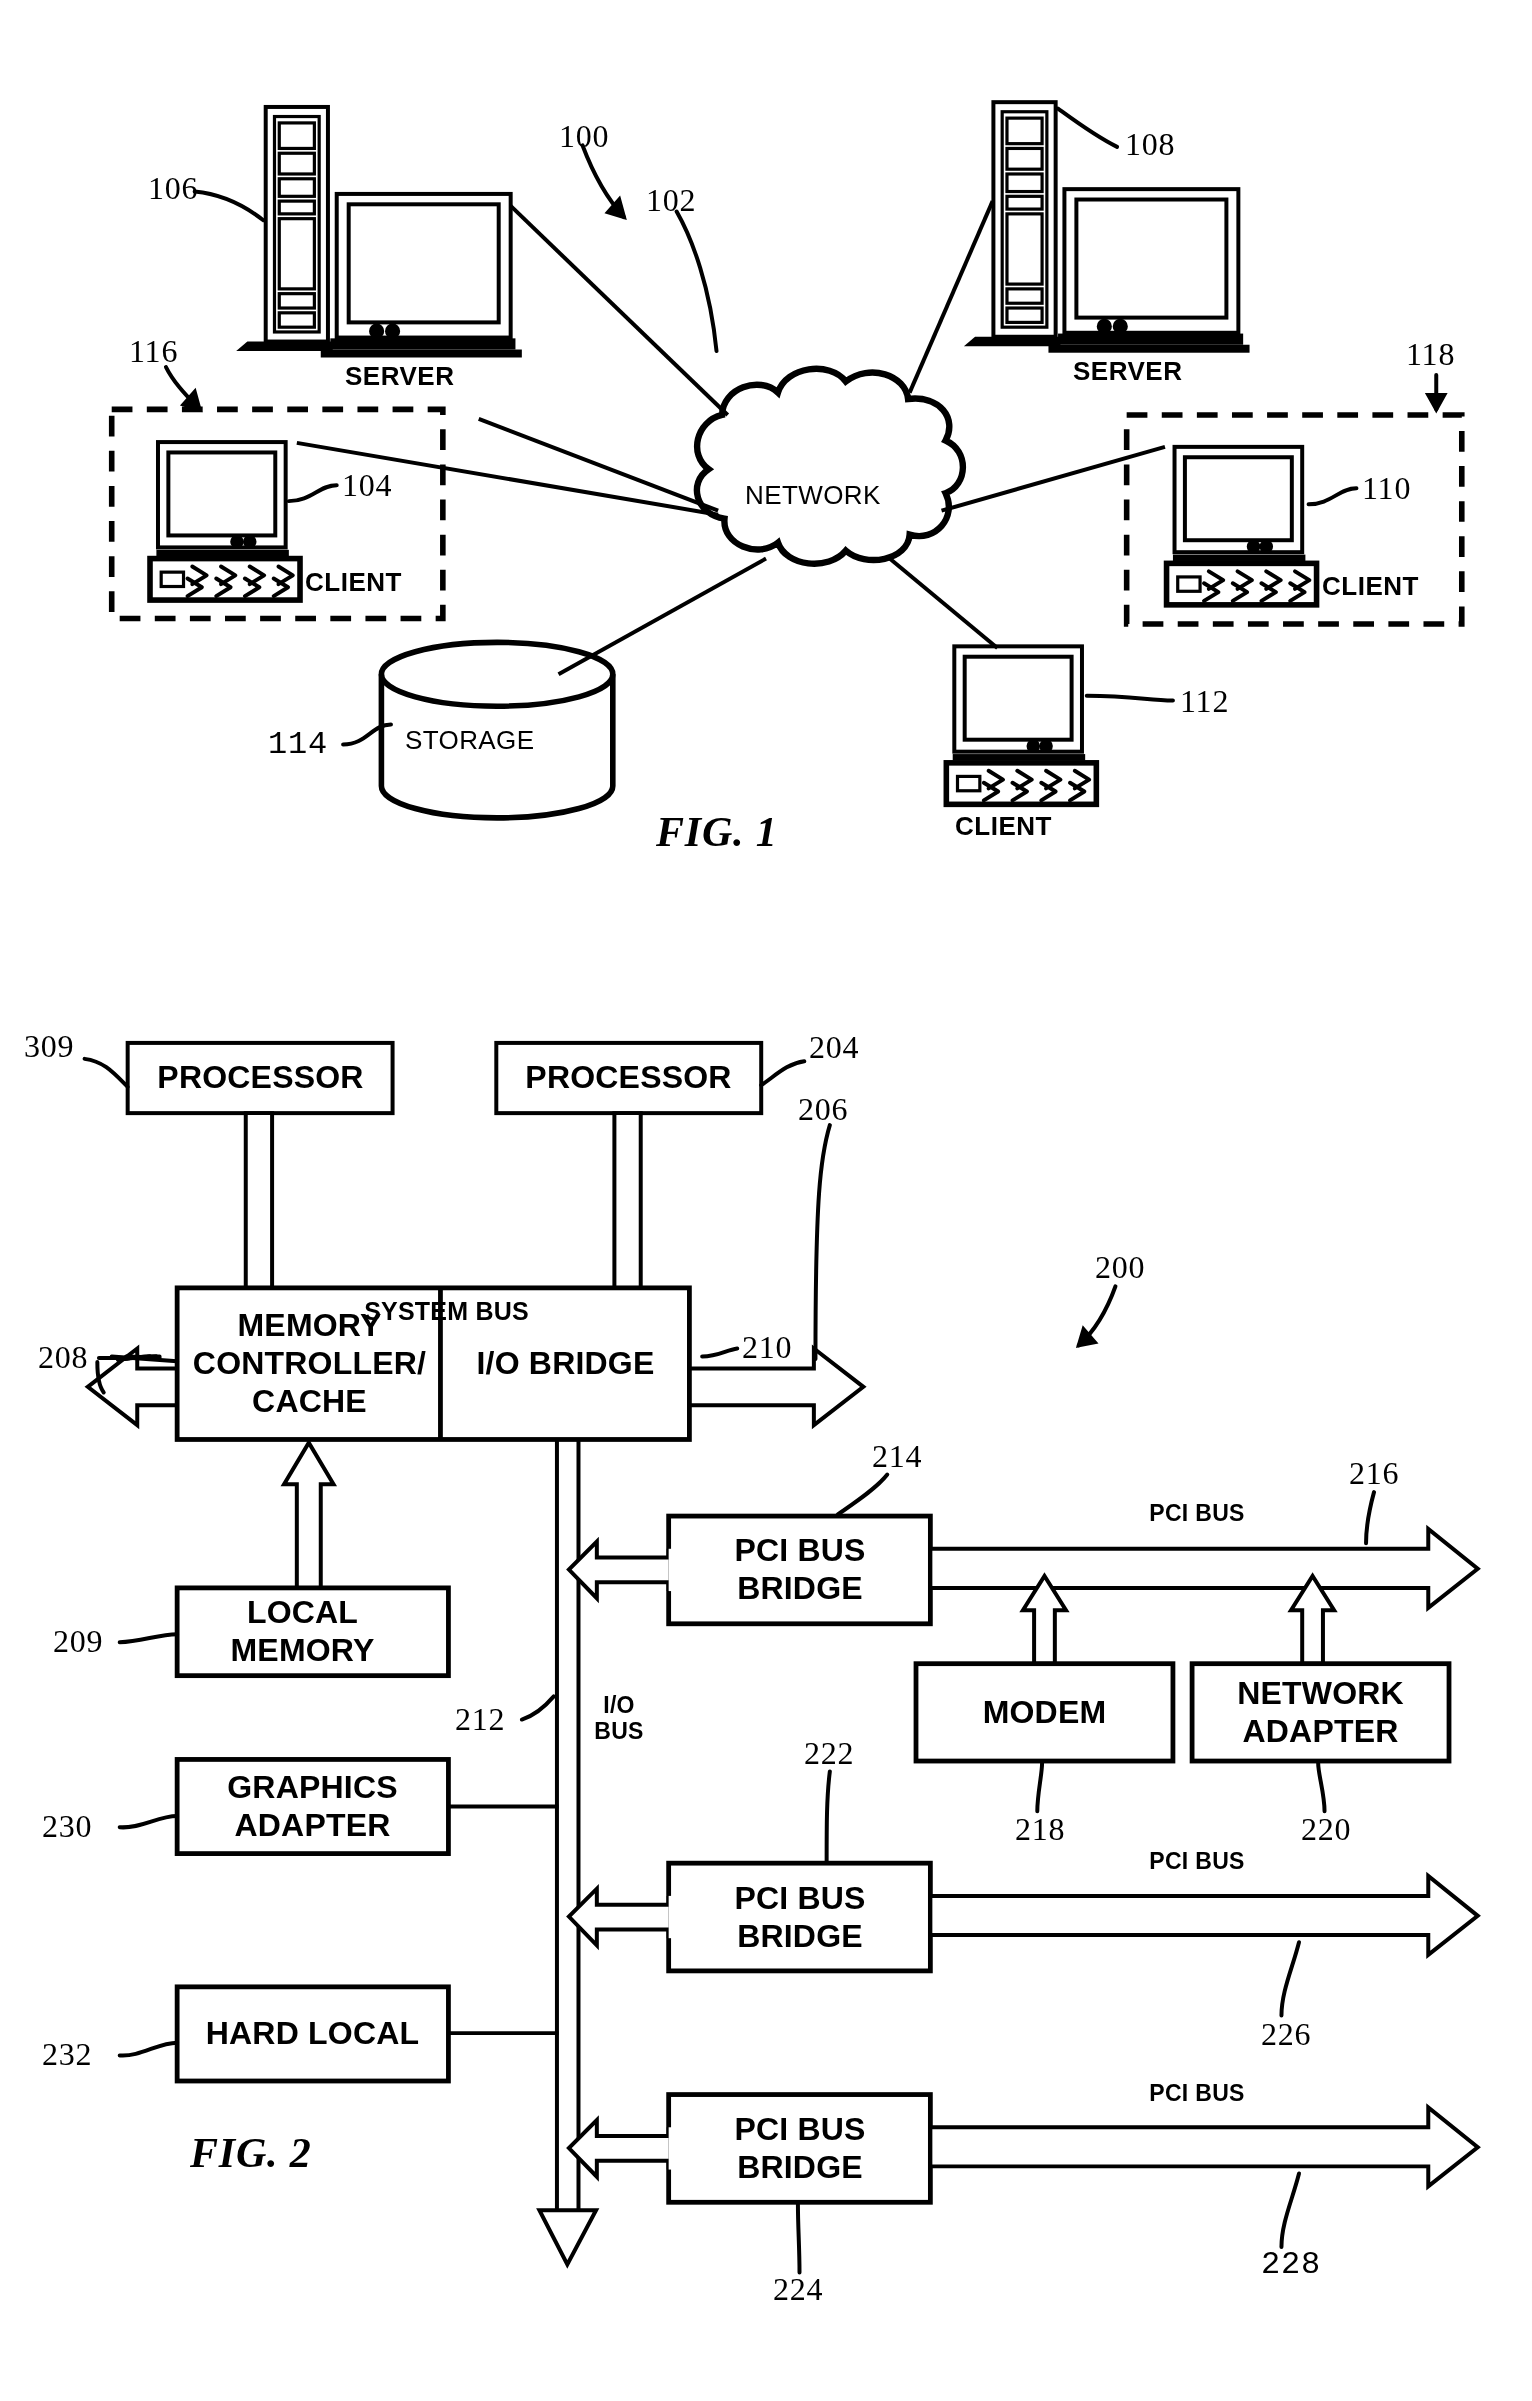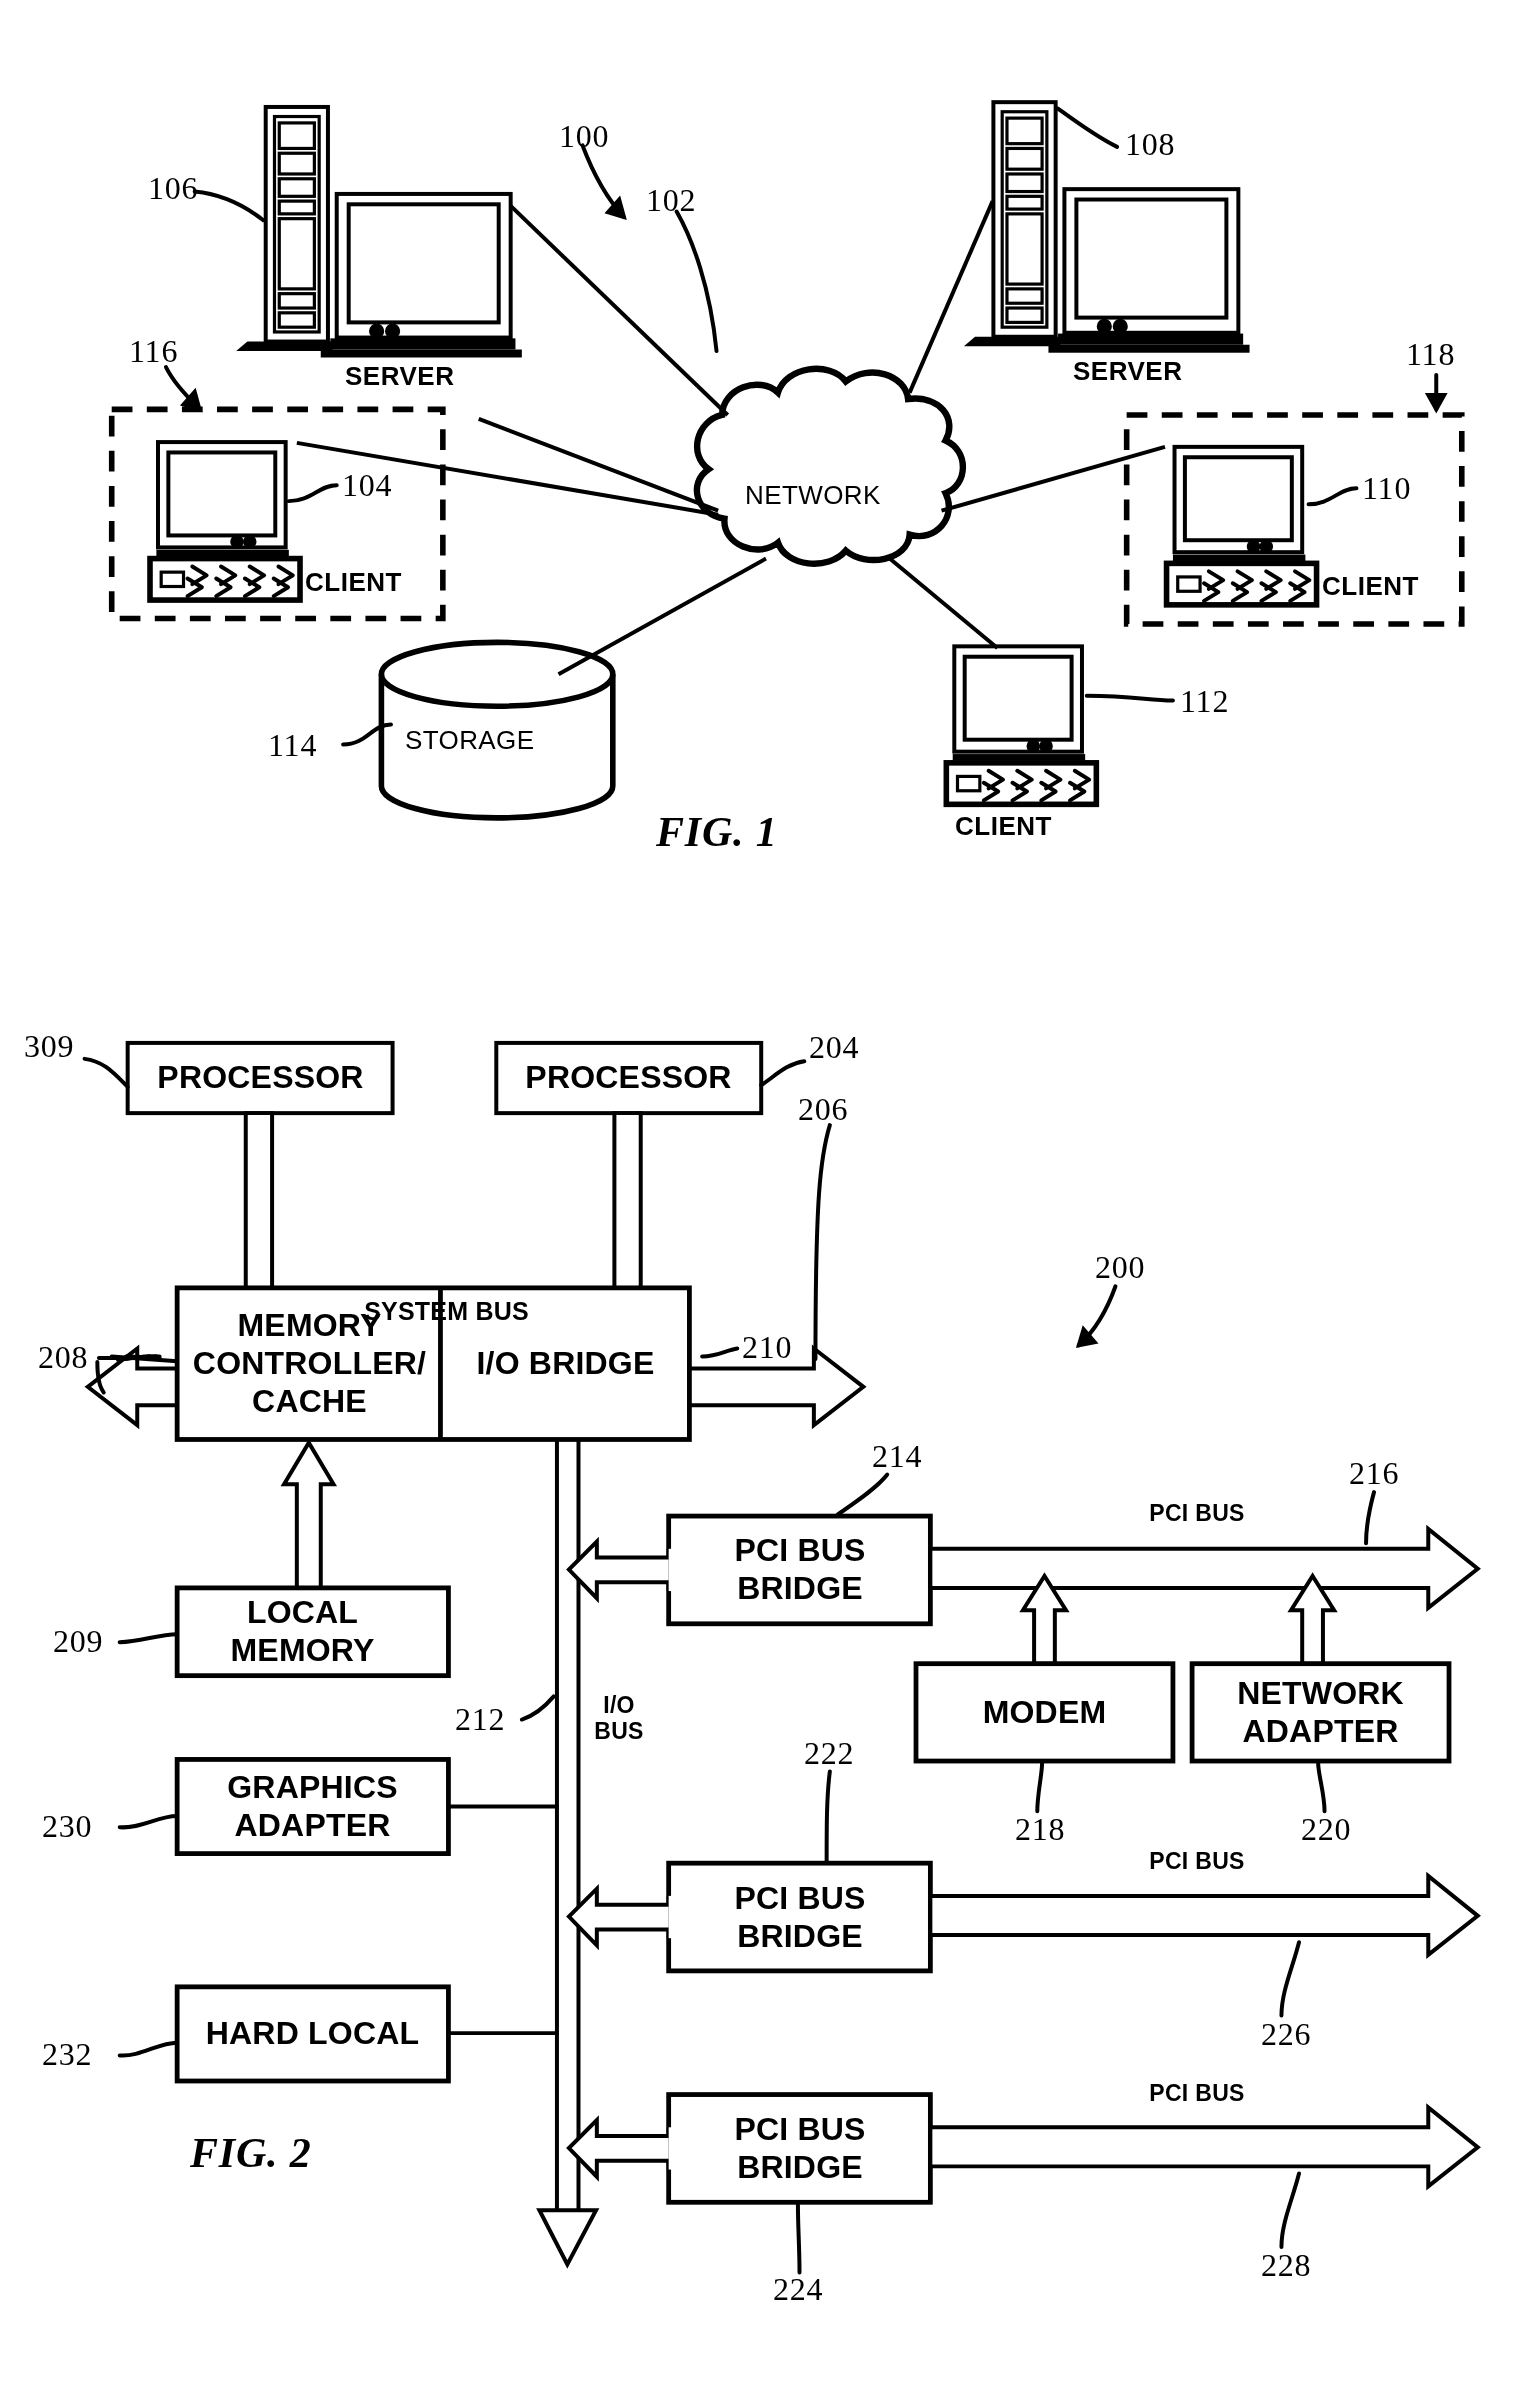--- a/index.html
+++ b/index.html
@@ -443,21 +443,21 @@
   <div class="refnum" style="left:129px; top:335px;">116</div>
 
   <div class="refnum" style="left:1406px; top:338px;">118</div>
 
   <div class="refnum" style="left:342px; top:469px;">104</div>
 
   <div class="refnum" style="left:1362px; top:472px;">110</div>
 
   <div class="refnum" style="left:1180px; top:685px;">112</div>
 
-  <div class="refnum" style="left:268px; top:729px;">114</div>
+  <div class="refnum" style="left:268px; top:729px;font-family:Liberation Mono, monospace;">114</div>
 
   <div class="devname" style="left:345px; top:361px;">SERVER</div>
 
   <div class="devname" style="left:1073px; top:356px;">SERVER</div>
 
   <div class="devname" style="left:305px; top:567px;">CLIENT</div>
 
   <div class="devname" style="left:1322px; top:571px;">CLIENT</div>
 
   <div class="devname" style="left:955px; top:811px;">CLIENT</div>
@@ -492,21 +492,21 @@
   <div class="refnum" style="left:1015px; top:1813px;">218</div>
 
   <div class="refnum" style="left:1301px; top:1813px;">220</div>
 
   <div class="refnum" style="left:804px; top:1737px;">222</div>
 
   <div class="refnum" style="left:1261px; top:2018px;">226</div>
 
   <div class="refnum" style="left:773px; top:2273px;">224</div>
 
-  <div class="refnum" style="left:1261px; top:2249px;">228</div>
+  <div class="refnum" style="left:1261px; top:2249px;font-family:Liberation Mono, monospace;">228</div>
 
   <div class="refnum" style="left:42px; top:1810px;">230</div>
 
   <div class="refnum" style="left:42px; top:2038px;">232</div>
 
   <div class="refnum" style="left:1095px; top:1251px;">200</div>
 
   <div class="boxlabel" style="left:128px; top:1043px; width:265px; height:70px;">PROCESSOR</div>
 
   <div class="boxlabel" style="left:496px; top:1043px; width:265px; height:70px;">PROCESSOR</div>

